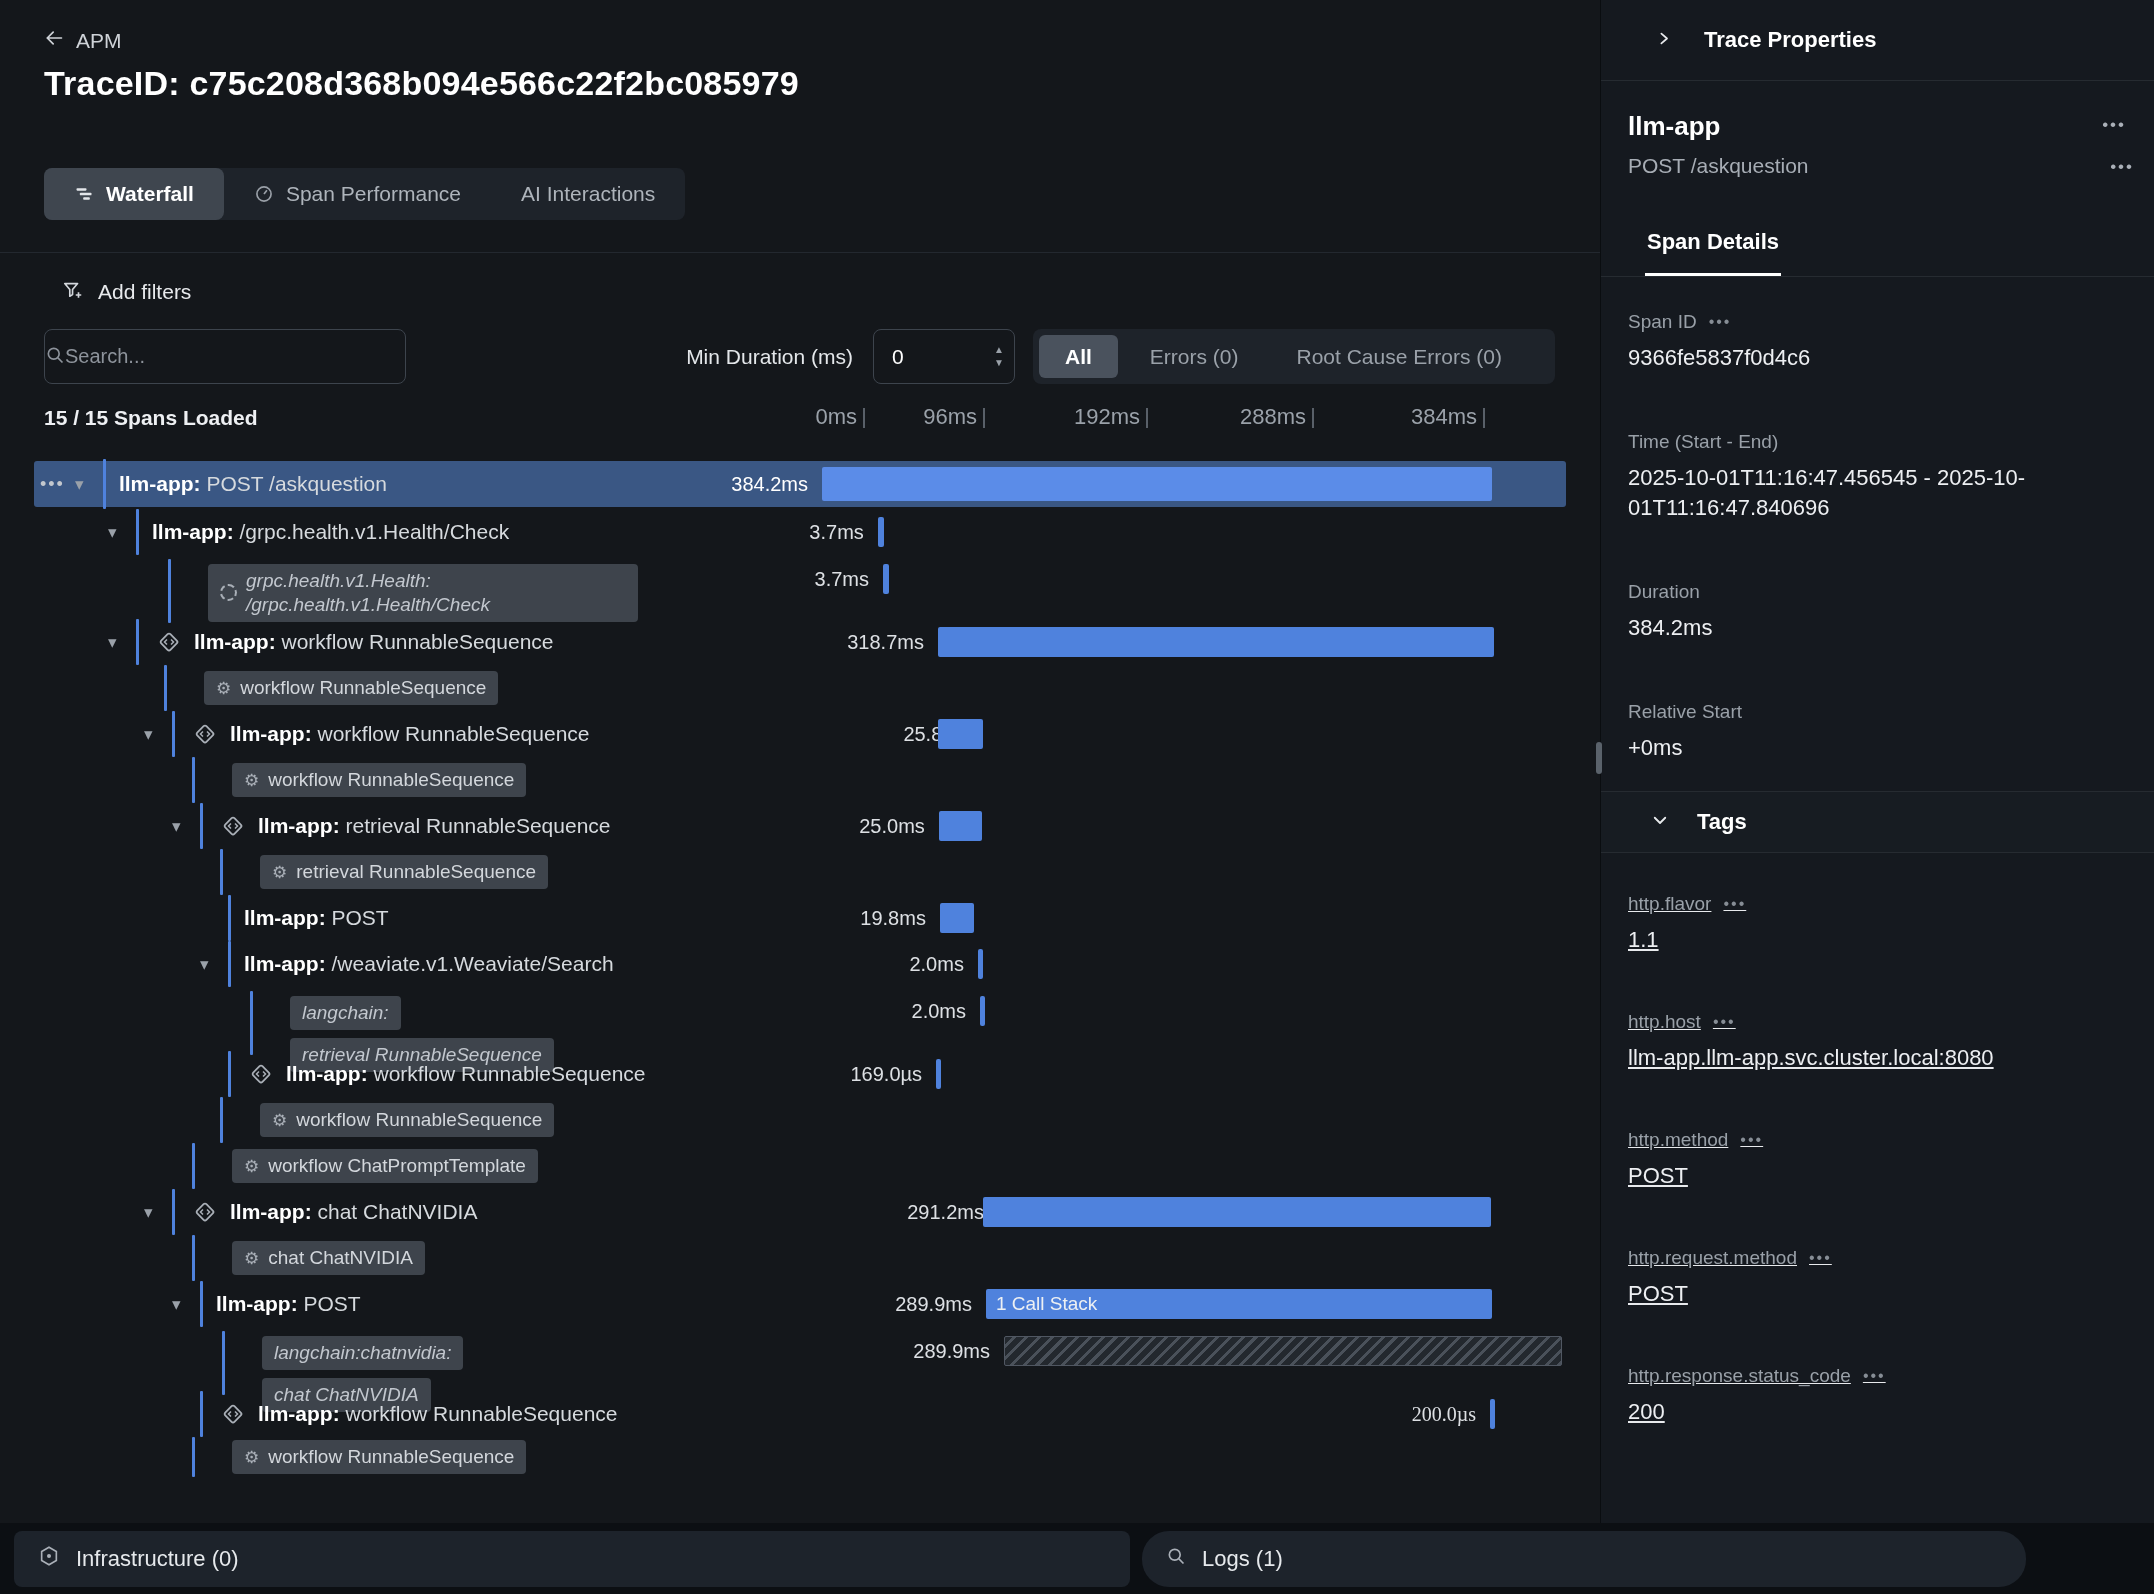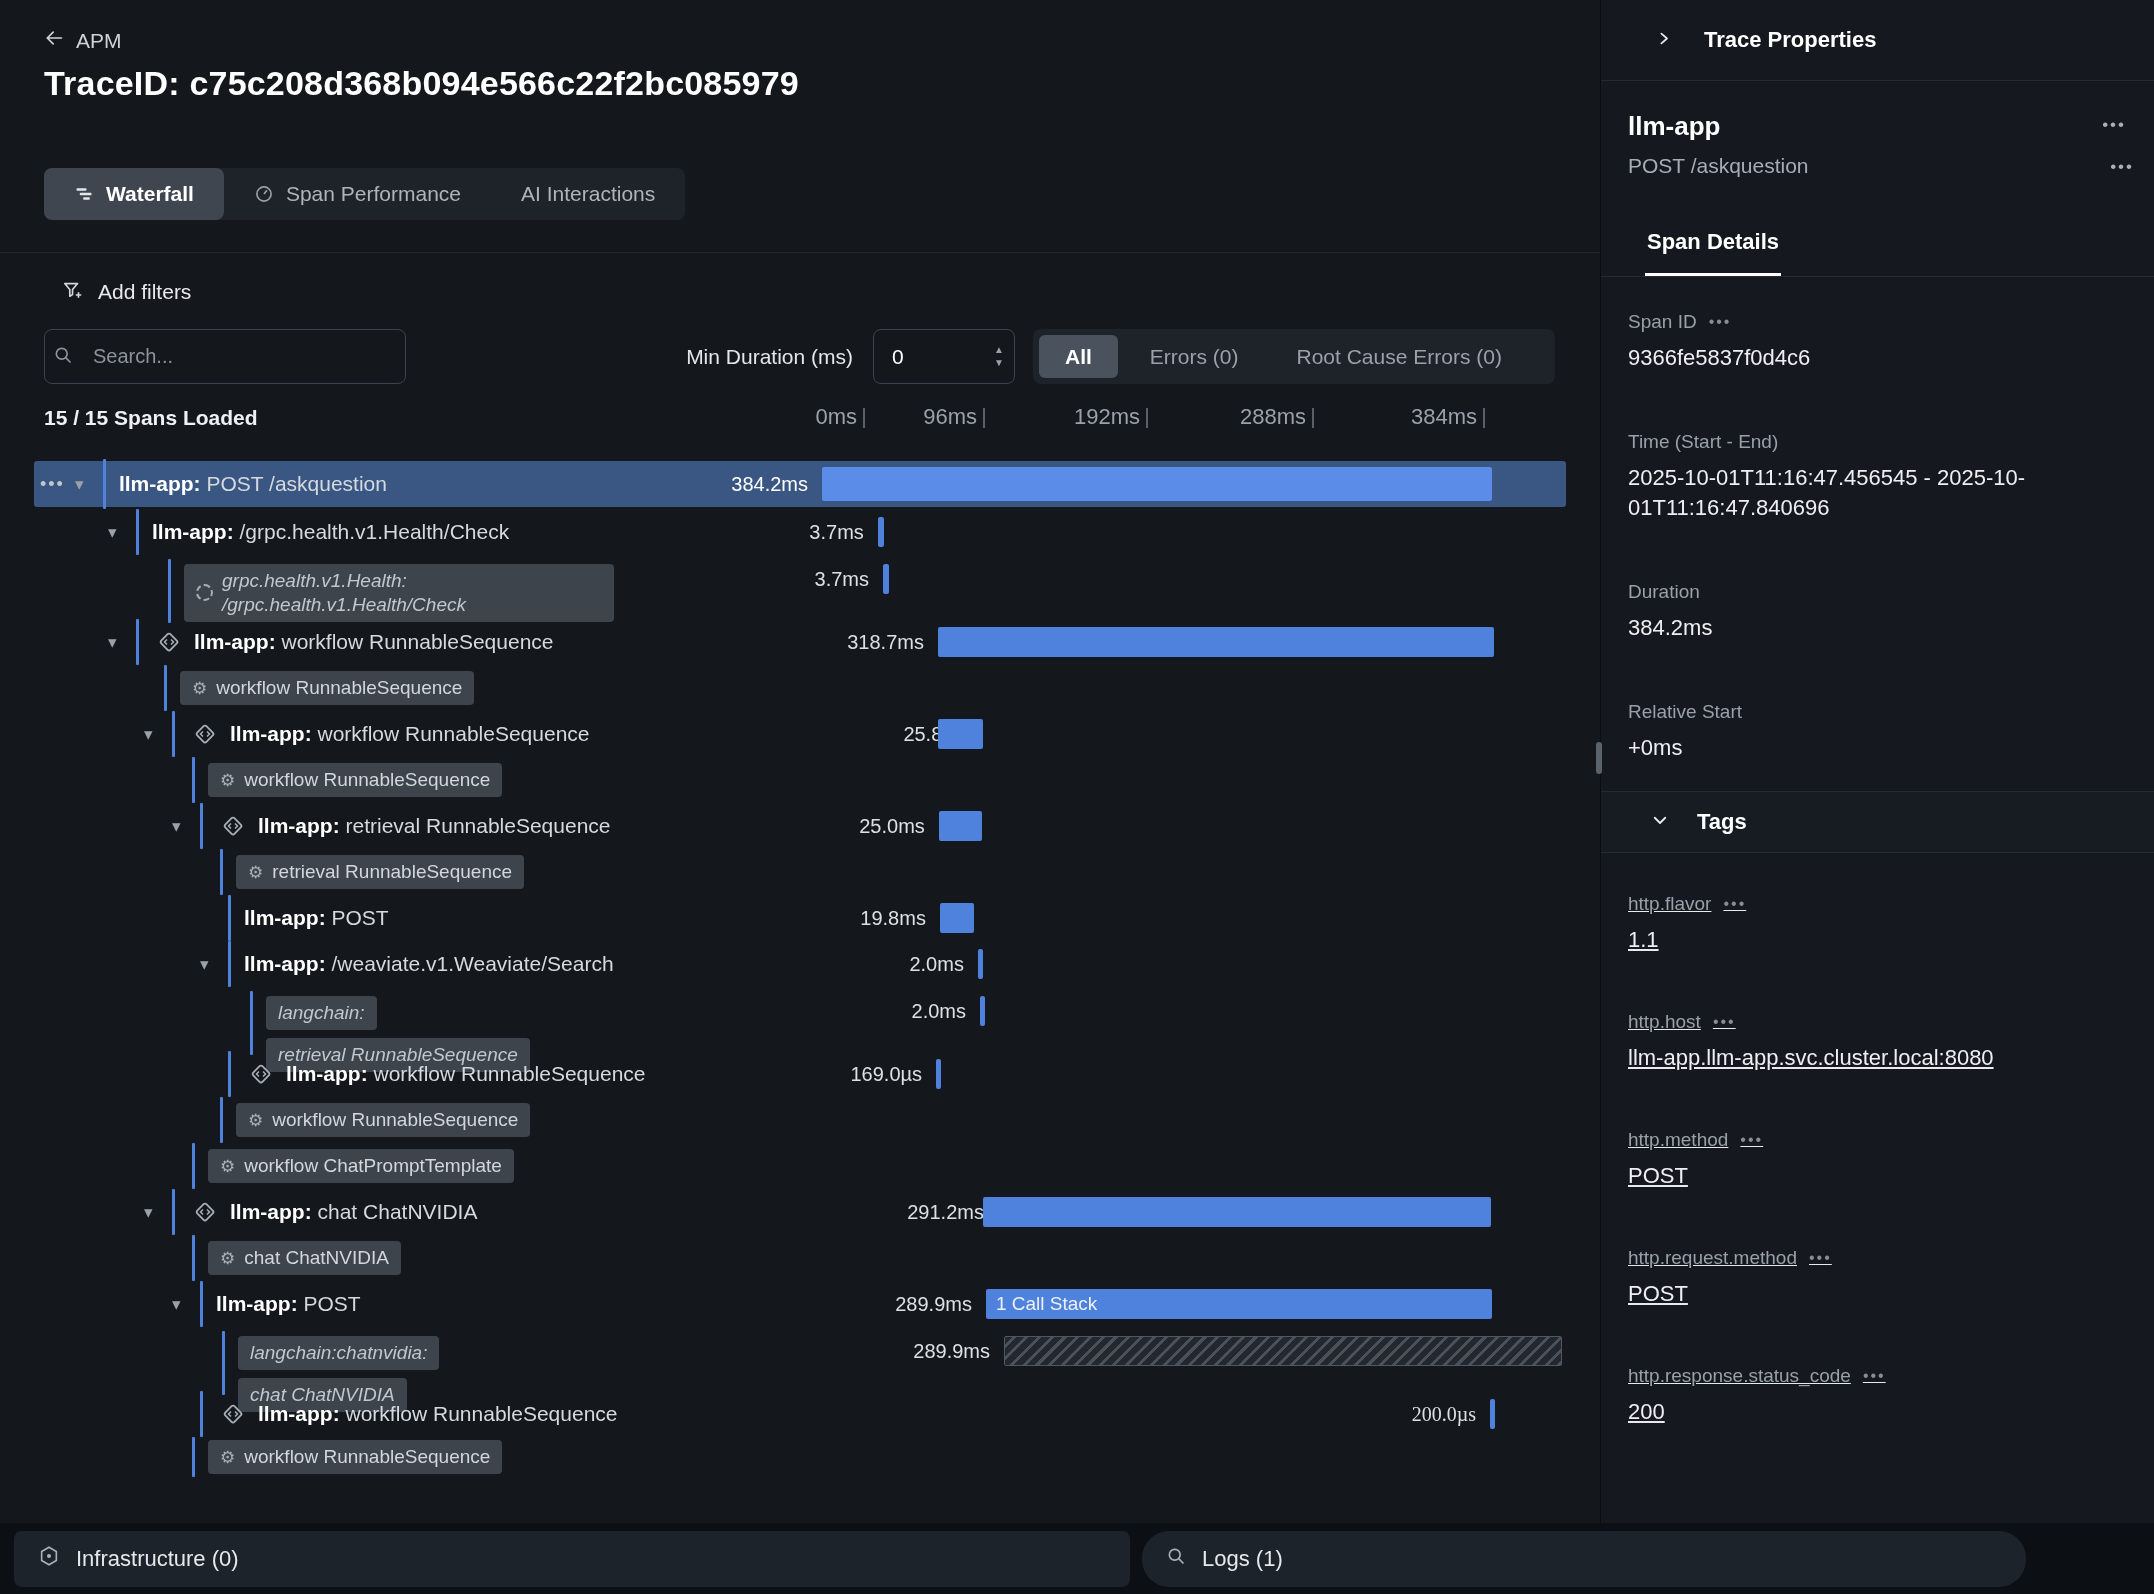--- a/index.html
+++ b/index.html
@@ -8,21 +8,21 @@
   
   .main{position:absolute;left:0;top:0;width:1600px;height:1523px;background:#14171b;overflow:hidden;}
   .back-row{position:absolute;left:44px;top:28px;display:flex;align-items:center;gap:12px;font-size:21px;color:#cfd3d8;cursor:pointer;}
   .trace-title{position:absolute;left:44px;top:64px;margin:0;font-size:34px;font-weight:700;color:#fff;letter-spacing:.2px;}
   .tabs{position:absolute;left:44px;top:168px;height:52px;background:#1e232a;border-radius:8px;display:inline-flex;align-items:stretch;}
   .tab{display:flex;align-items:center;gap:12px;padding:0 30px;font-size:21px;color:#aeb4bb;border-radius:8px;white-space:nowrap;}
   .tab.active{background:#3f464f;color:#fff;font-weight:700;}
   .ticon{display:inline-flex;align-items:center;}
   .d1{position:absolute;top:252px;left:0;right:0;height:1px;background:#23282f;}
   .add-filters{position:absolute;left:62px;top:272px;height:40px;display:flex;align-items:center;gap:14px;font-size:21px;color:#e8eaed;}
-  .search{position:absolute;left:44px;top:329px;width:362px;height:55px;box-sizing:border-box;border:1px solid #3d444d;border-radius:8px;display:flex;align-items:center;gap:20px;padding:0 8px;background:transparent;}
+  .search{position:absolute;left:44px;top:329px;width:362px;height:55px;box-sizing:border-box;border:1px solid #3d444d;border-radius:8px;display:flex;align-items:center;gap:0;padding:0 0;background:transparent;}
   .ph{font-size:20px;color:#8d939b;}
   .mdlabel{position:absolute;left:603px;top:329px;width:250px;height:55px;line-height:55px;text-align:right;font-size:21px;color:#e4e7ea;}
   .mdinput{position:absolute;left:873px;top:329px;width:142px;height:55px;box-sizing:border-box;border:1px solid #3d444d;border-radius:8px;display:flex;align-items:center;justify-content:space-between;padding:0 10px 0 18px;}
   .mdval{font-size:21px;color:#fff;}
   .stepper{display:flex;flex-direction:column;align-items:center;gap:3px;color:#9aa1a9;font-size:10px;line-height:10px;}
   .segmented{position:absolute;left:1033px;top:329px;width:522px;height:55px;box-sizing:border-box;background:#1e232a;border-radius:8px;display:flex;align-items:center;padding:0 6px;gap:6px;}
   .segment{padding:0 26px;height:43px;line-height:43px;border-radius:6px;color:#9aa1a9;font-size:21px;white-space:nowrap;}
   .segment.active{background:#4a525d;color:#fff;font-weight:700;}
   .loaded{position:absolute;left:44px;top:406px;font-size:21px;font-weight:700;color:#eef0f3;}
   .axis{position:absolute;top:402px;left:0;right:0;height:34px;}
@@ -41,21 +41,21 @@
   .sname{font-size:21px;color:#d6dade;white-space:nowrap;}
   .sname b{color:#fff;font-weight:700;}
   .dur{position:absolute;top:0;left:0;height:100%;display:flex;align-items:center;justify-content:flex-end;font-size:20px;color:#dde0e4;z-index:2;}
   .tall .dur{height:48px;}
   .sel .dur{color:#fff;}
   .bar{position:absolute;top:50%;transform:translateY(-50%);height:30px;background:var(--accent);border-radius:2px;z-index:2;}
   .tall .bar{top:9px;transform:none;}
   .sel .bar{height:34px;background:#5b8ce8;}
   .hatch{background:repeating-linear-gradient(315deg,#4a515a 0 3px,#23282e 3px 9px);border:1px solid #505762;box-sizing:border-box;}
   .callstack{display:block;padding-left:10px;line-height:30px;font-size:19px;color:#edf0f3;white-space:nowrap;}
-  .tagwrap{display:flex;flex-wrap:wrap;gap:8px;align-items:flex-start;padding:5px 0;}
+  .tagwrap{display:flex;flex-wrap:wrap;gap:8px;align-items:flex-start;padding:5px 0;margin-left:24px;}
   .badge{display:inline-flex;align-items:center;gap:9px;background:#3e444c;border-radius:4px;padding:5px 12px;font-size:19px;color:#d3d7dc;white-space:nowrap;line-height:1.25;}
   .badge.it{font-style:italic;color:#c2c7ce;}
   .tall .badge{white-space:normal;}
   .gear{font-size:17px;color:#a9afb7;line-height:1;}
   .spinner{flex:none;width:13px;height:13px;border:2px dashed #a9afb7;border-radius:50%;}
   
   .footer{position:absolute;left:0;top:1523px;width:2154px;height:71px;background:#0c0f13;}
   .fbtn{position:absolute;top:8px;height:56px;box-sizing:border-box;background:#1d232b;border-radius:8px;display:flex;align-items:center;gap:16px;padding:0 24px;font-size:22px;color:#e6e9ec;cursor:pointer;}
   .fbtn.infra{left:14px;width:1116px;}
   .fbtn.logs{left:1142px;width:884px;border-radius:27px;}

